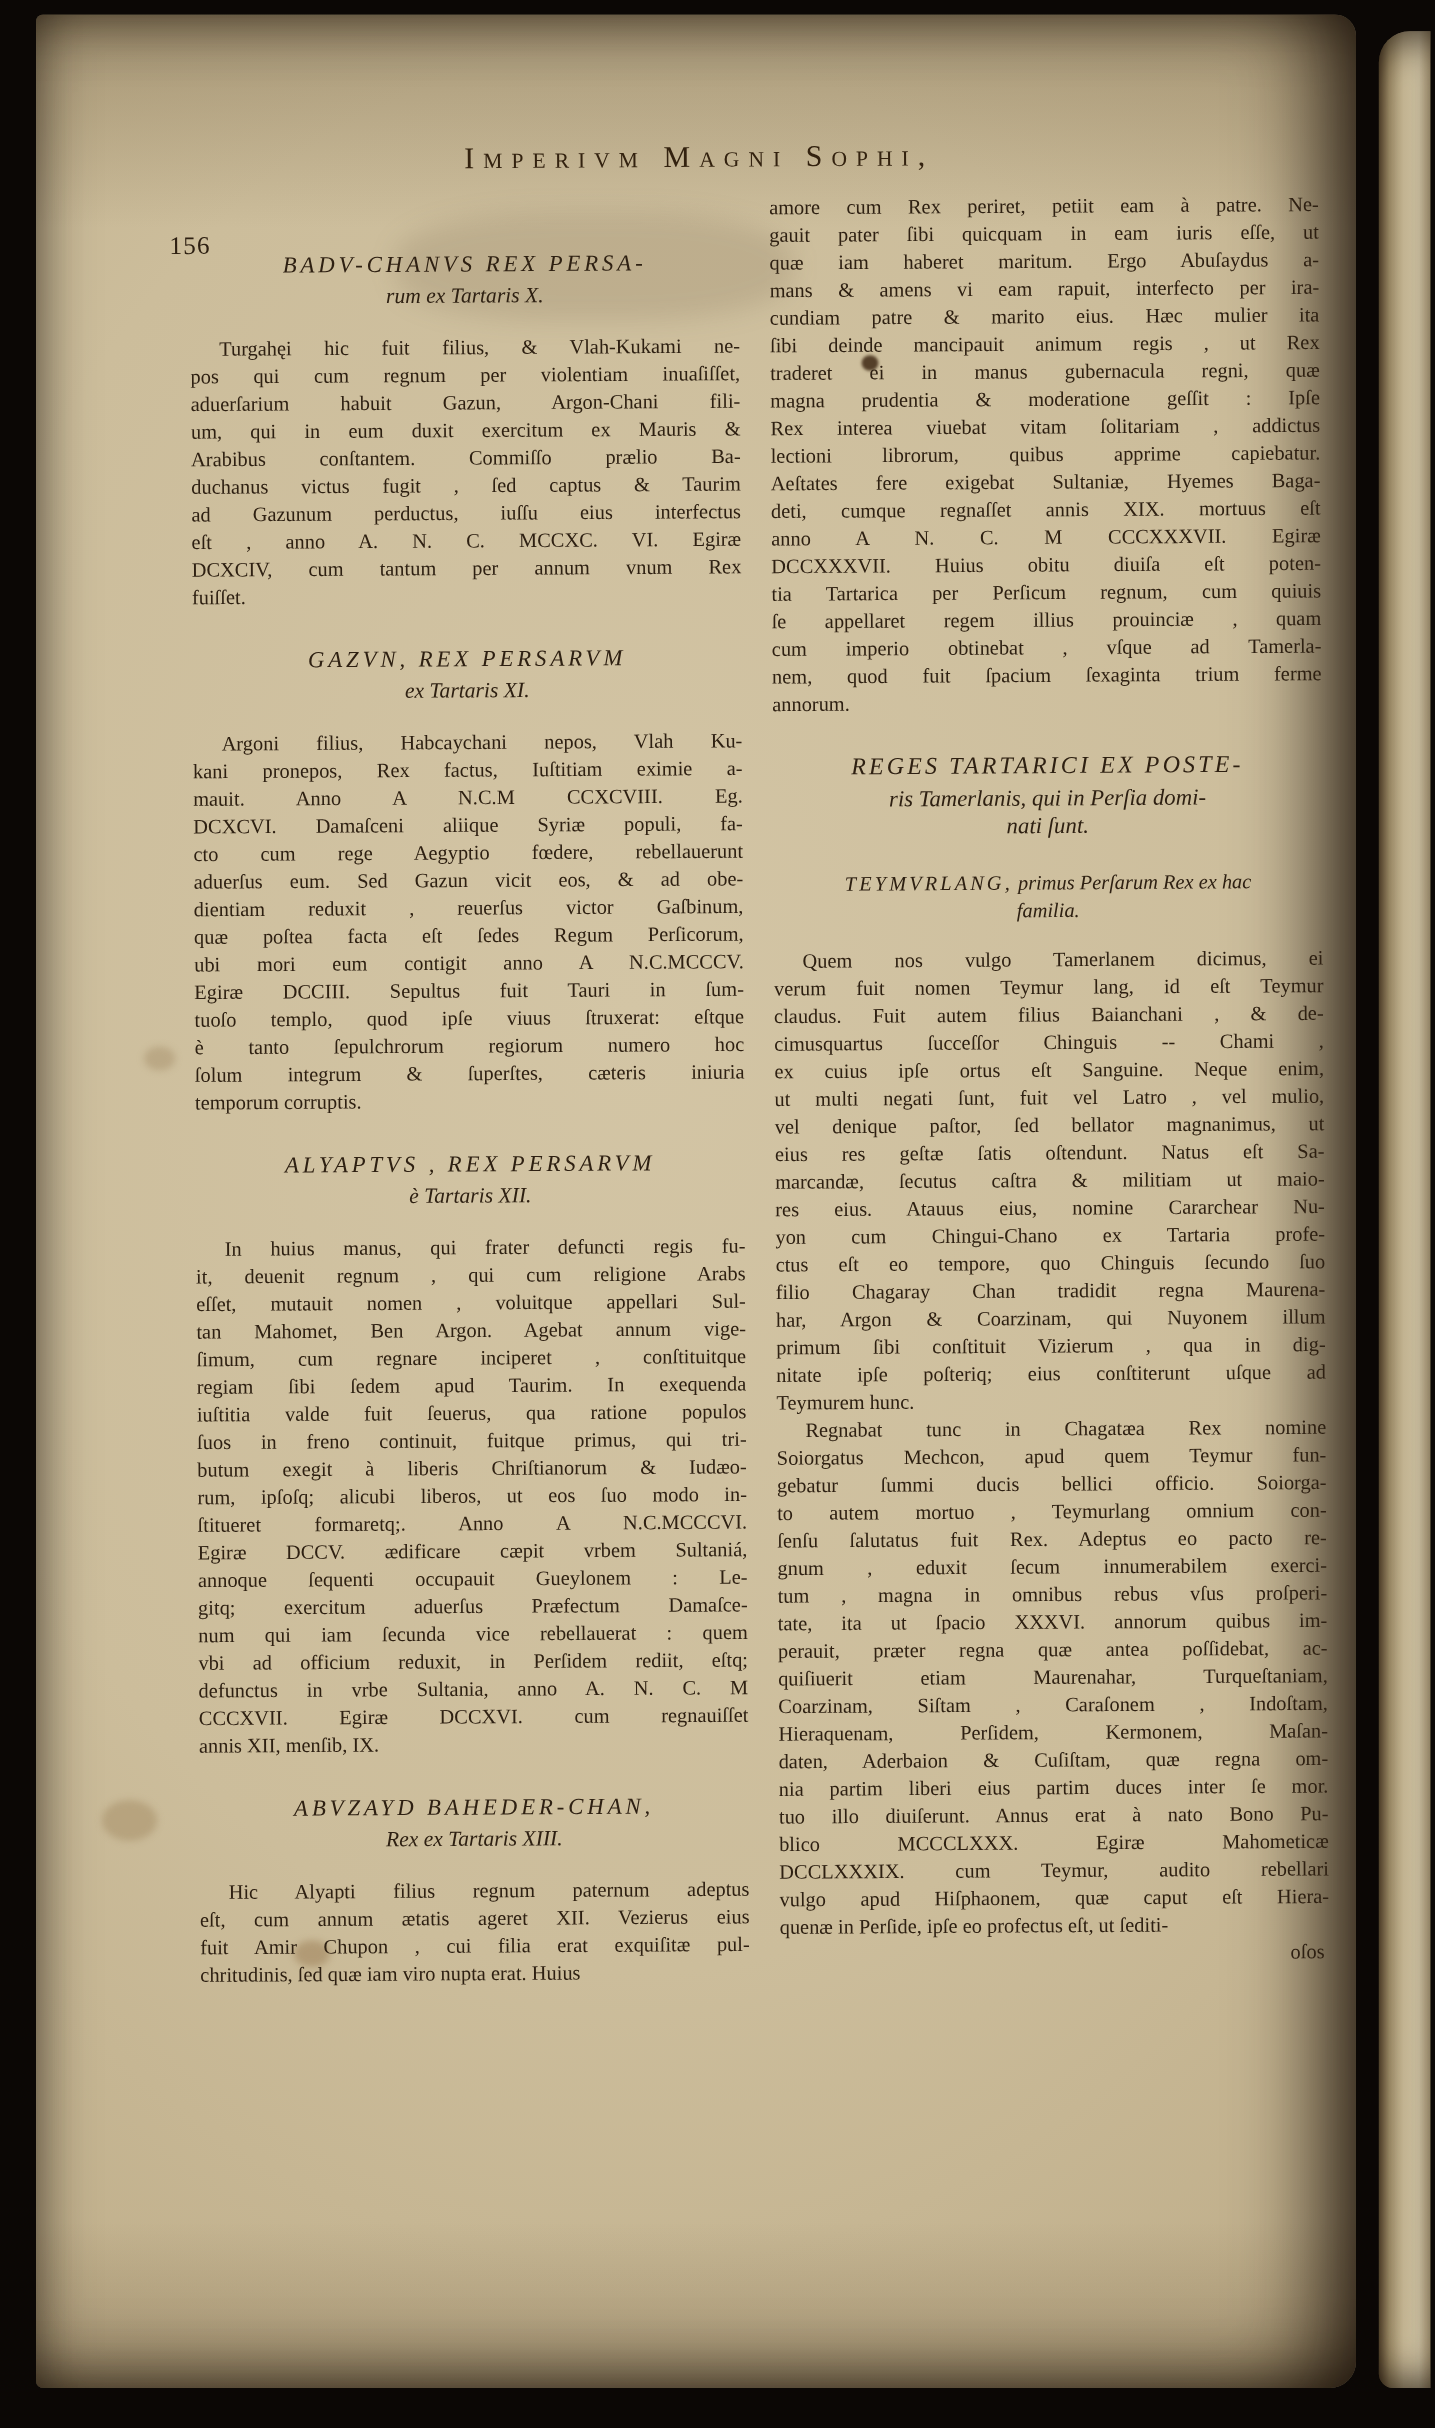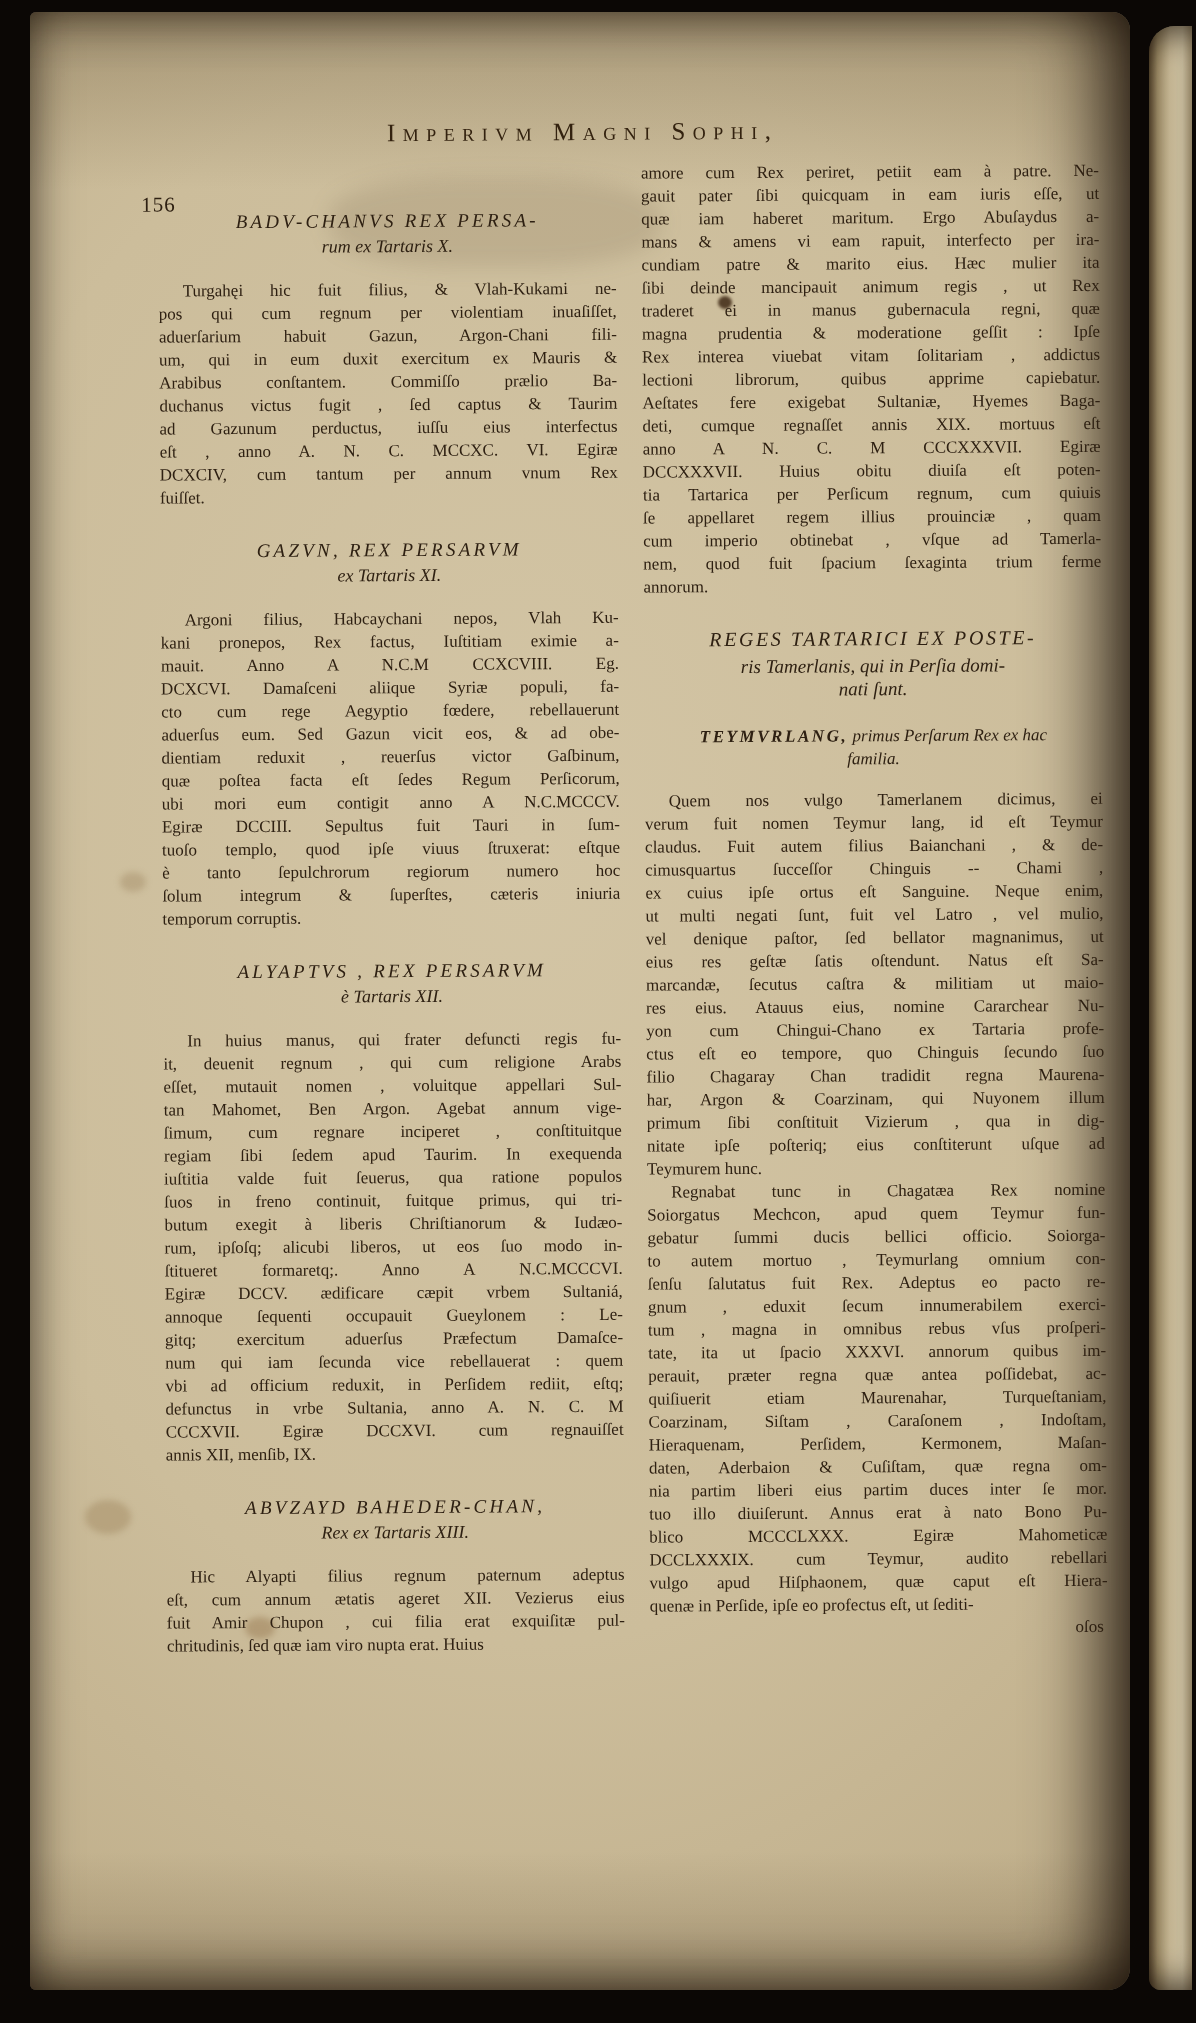--- a/index.html
+++ b/index.html
@@ -40,21 +40,21 @@
   .body-block .tline:first-child{text-indent:24px;}
   .no-indent .tline:first-child{text-indent:0;}
   .sec-head{margin:30px 0 20px;text-align:center;font-style:italic;}
   .sec-head.first{margin-top:46px;}
   .sec-head .caps{display:block;font-size:19px;letter-spacing:.17em;}
   .sec-head .sub{display:block;font-size:18px;margin-top:3px;white-space:pre-line;}
   .part-head{margin:30px 0 14px;text-align:center;font-style:italic;}
   .part-head .caps{display:block;font-size:20px;letter-spacing:.13em;}
   .part-head .sub{display:block;font-size:19px;margin-top:4px;white-space:pre-line;}
   .chap-head{margin:24px 0 18px;text-align:center;font-style:italic;font-size:17px;}
-  .chap-head .caps{letter-spacing:.15em;font-weight:bold;}
+  .chap-head .caps{letter-spacing:.15em;}
   .chap-head .rest{white-space:pre-line;}
   .catchword{text-align:right;padding-right:4px;font-size:17px;}
   .stain{position:absolute;border-radius:50%;filter:blur(3px);pointer-events:none;}
   .stain-ink{left:688px;top:284px;width:14px;height:13px;background:rgba(62,40,20,.85);filter:blur(1.5px);}
   .stain-fox1{left:215px;top:1605px;width:30px;height:22px;background:rgba(133,95,52,.35);}
   .stain-fox2{left:55px;top:1488px;width:46px;height:34px;background:rgba(140,108,66,.30);}
   .stain-fox3{left:90px;top:860px;width:26px;height:20px;background:rgba(138,108,68,.28);}
   .stain-shade{left:300px;top:165px;width:330px;height:90px;border-radius:40%;background:rgba(105,88,60,.16);filter:blur(10px);}
 </style>
 </head>

